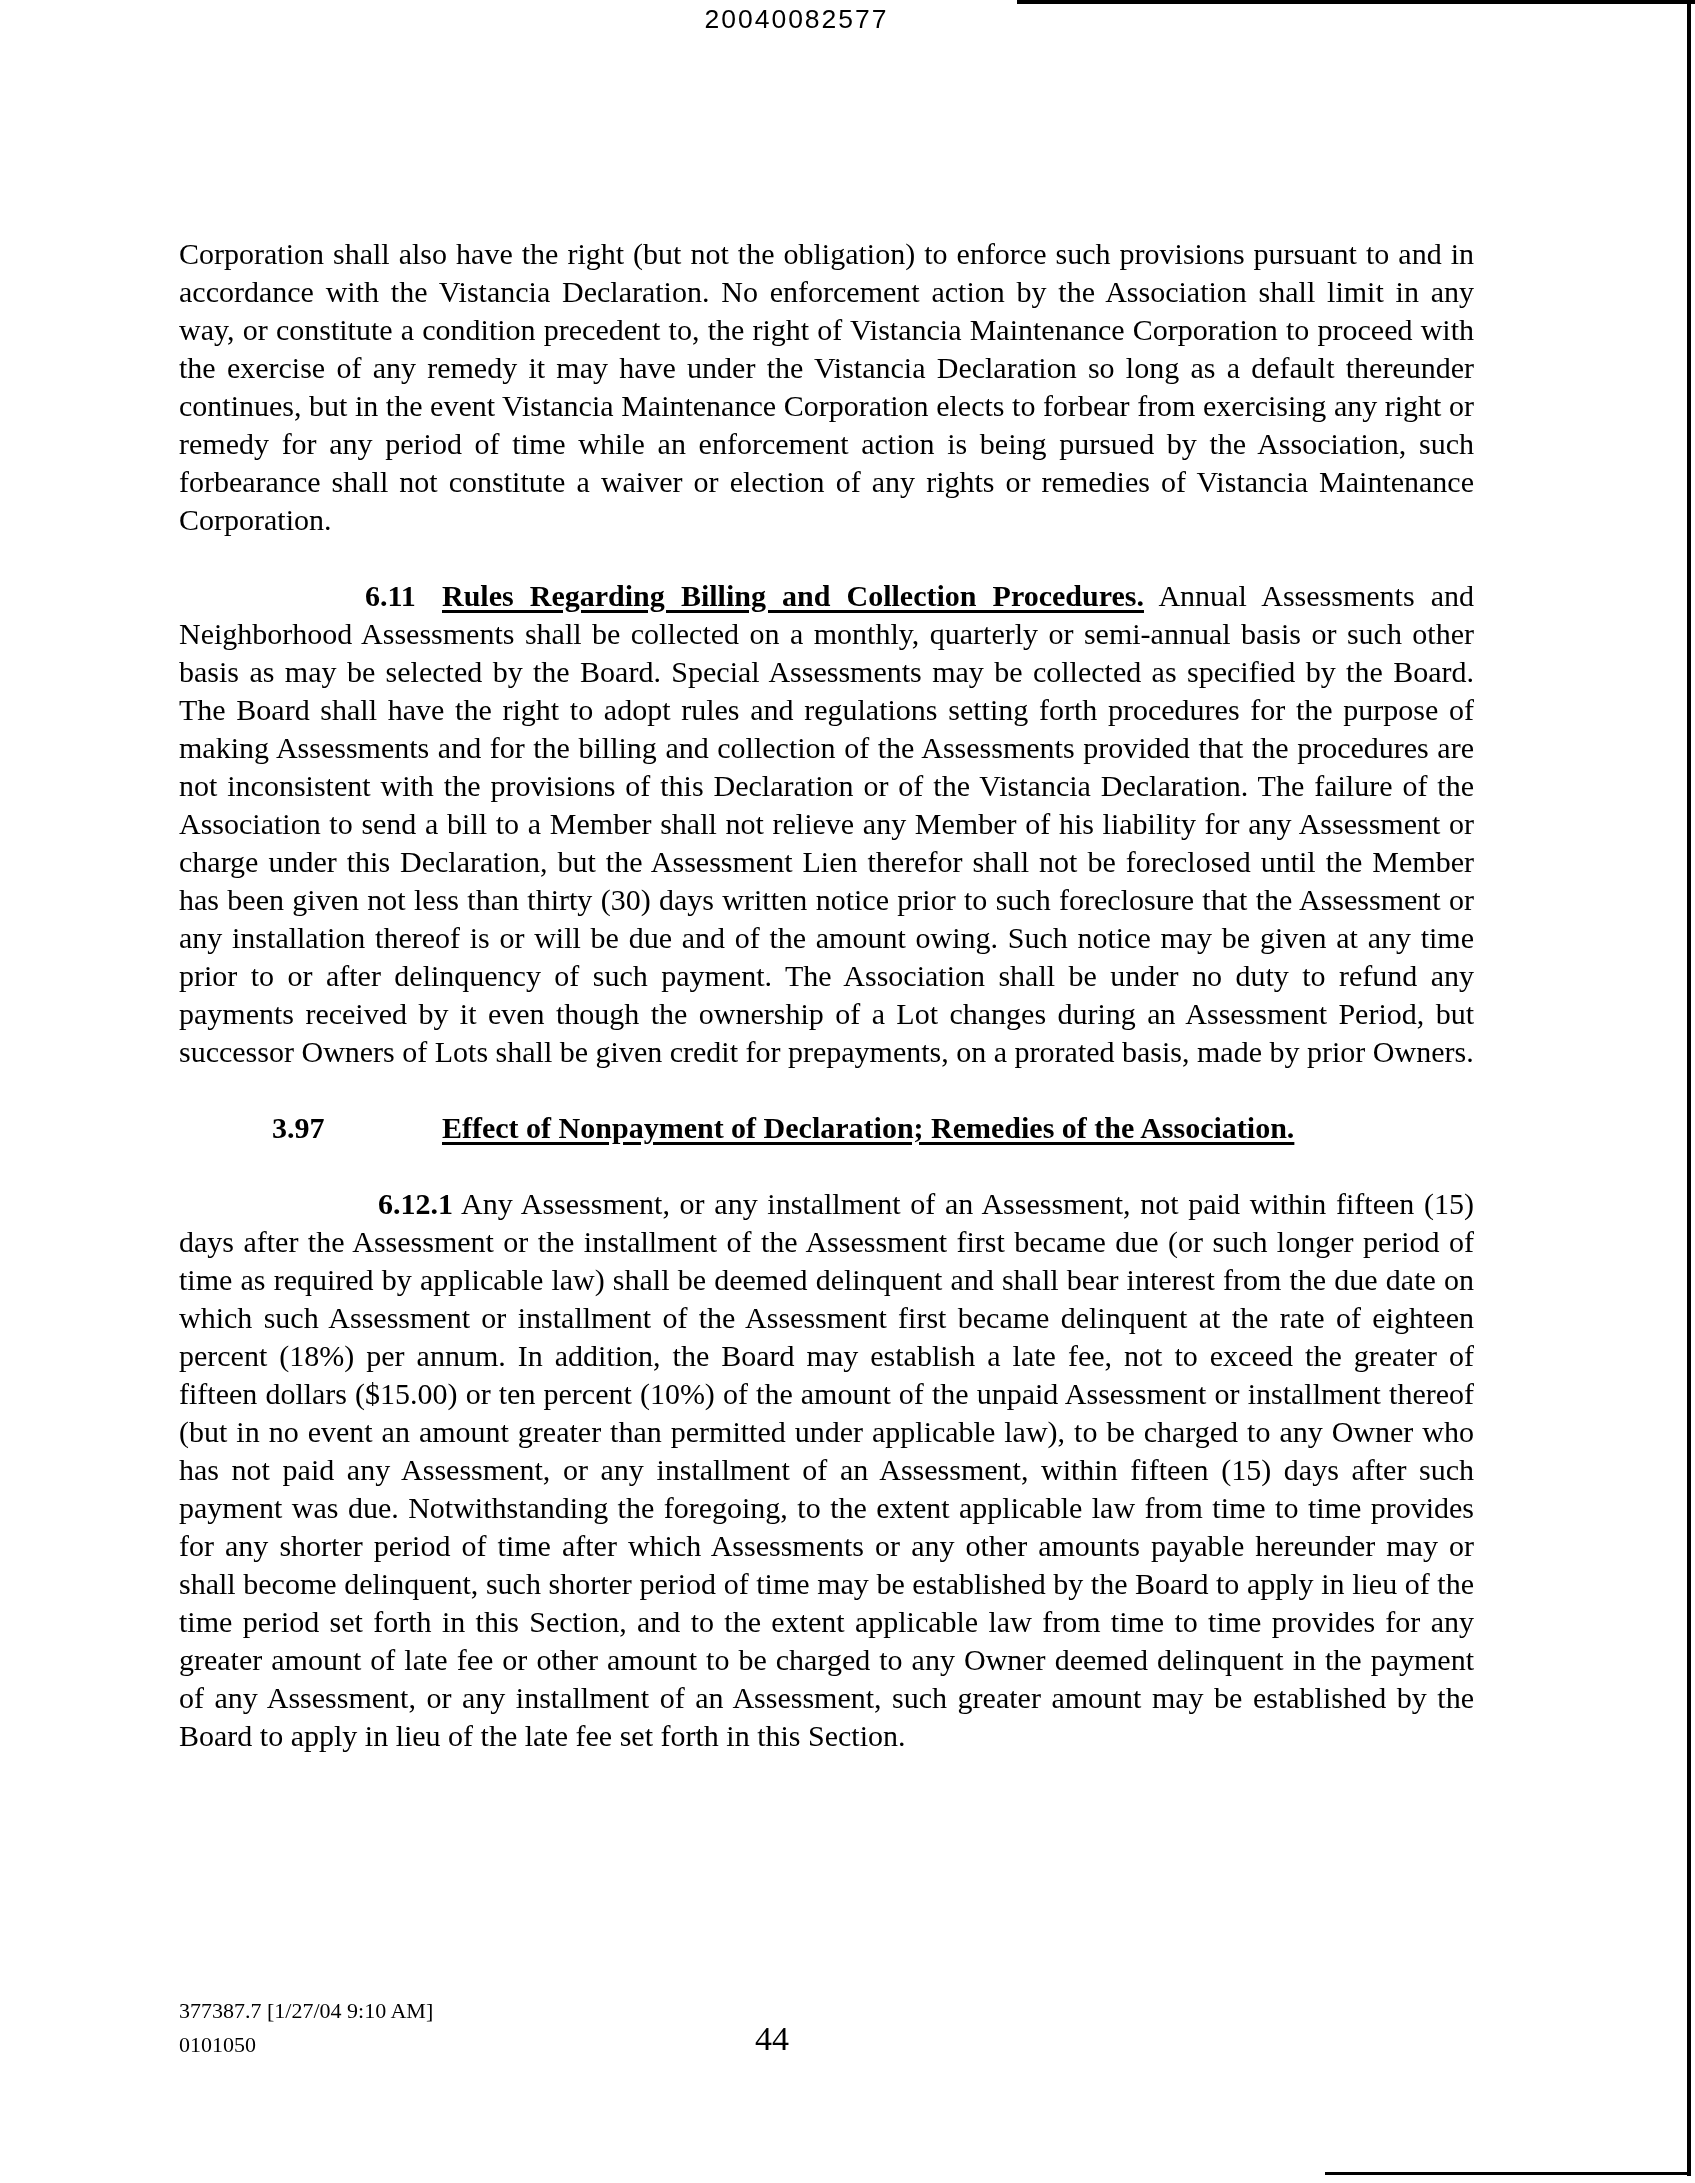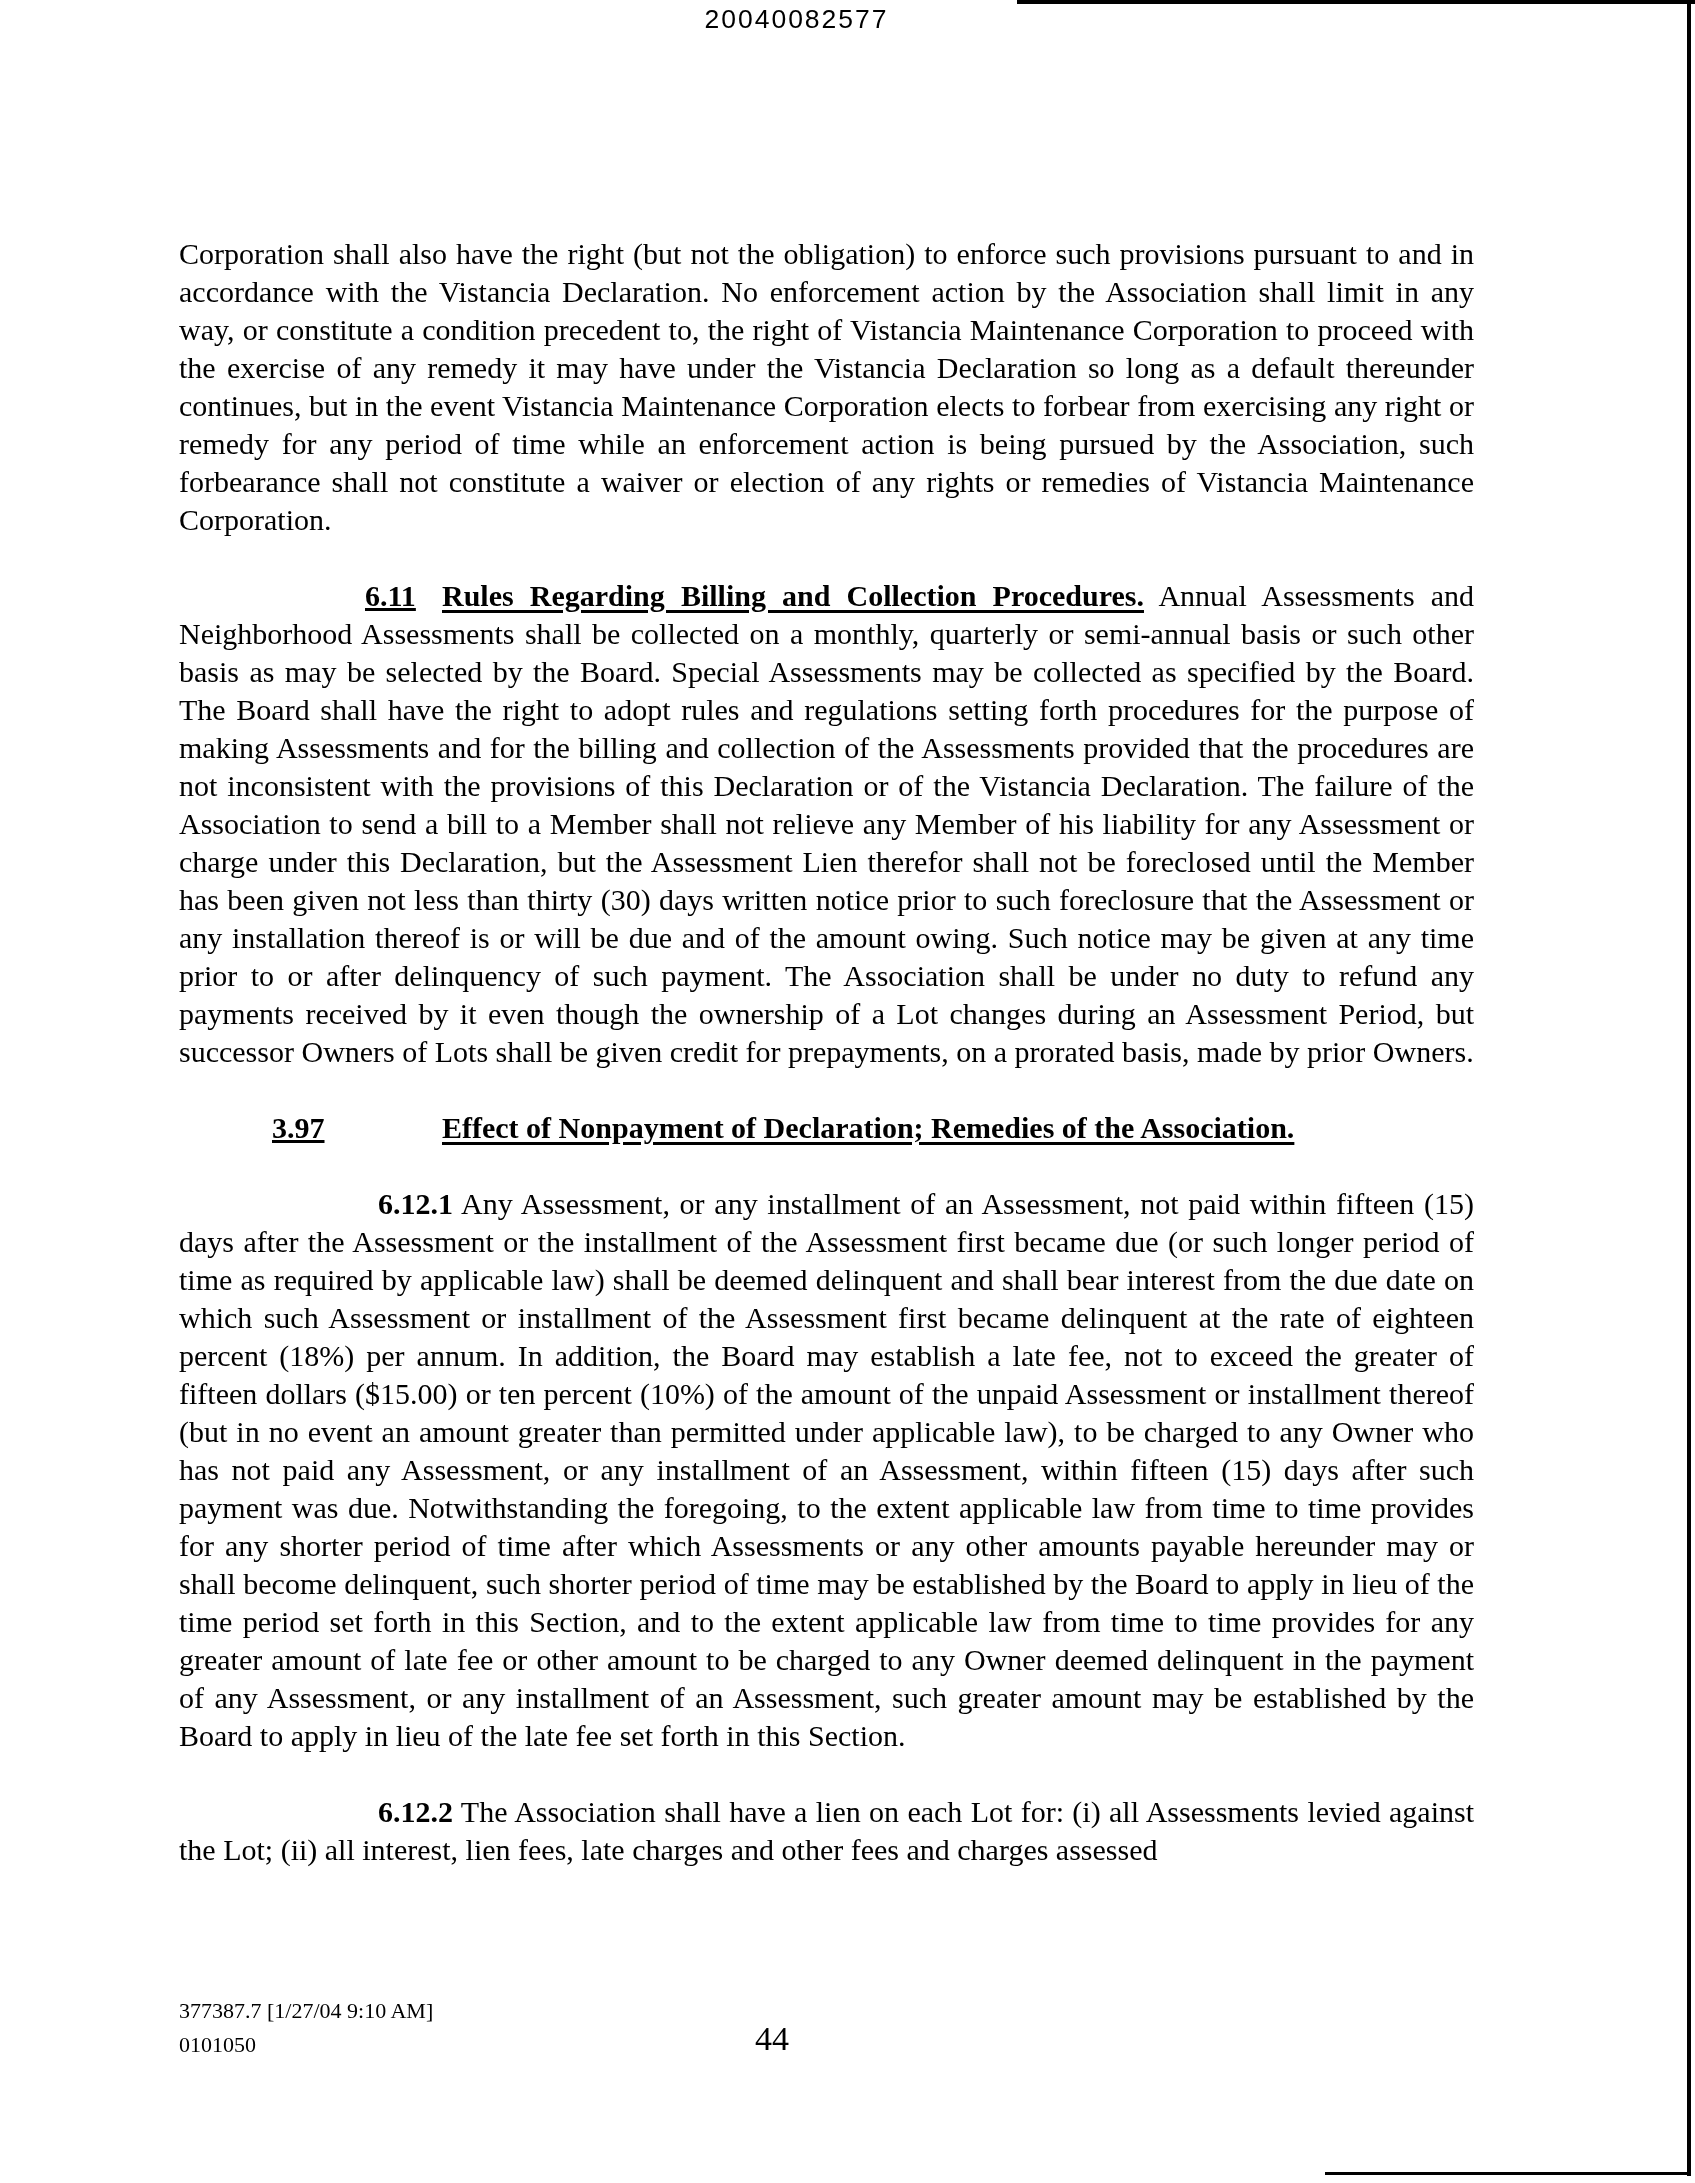--- a/index.html
+++ b/index.html
@@ -15,21 +15,21 @@
   .border-top { position: absolute; top: 0; left: 1017px; width: 702px; height: 4px; background: #000; }
   .border-right { position: absolute; top: 0; right: 5.3px; width: 4px; height: 2176px; background: #000; }
   .border-bottom { position: absolute; top: 2172px; left: 1325px; width: 366px; height: 3.3px; background: #000; }
   .content {
     position: absolute; left: 179px; top: 199px; width: 1295px;
     font-size: 30px; line-height: 38px; text-align: justify; margin-top: 36px;
   }
   p { margin: 0; }
   .para { margin-bottom: 38px; }
   .indent1 { text-indent: 93px; }
-  .secnum { font-weight: bold; display: inline-block; width: 170px; text-decoration: underline; }
+  .secnum { font-weight: bold; display: inline-block; width: 170px; }
   .sechead { font-weight: bold; text-decoration: underline; text-decoration-thickness: 2.6px; text-underline-offset: 4px; }
   .subnum { font-weight: bold; }
   .heading-line { padding-left: 93px; margin-bottom: 38px; }
   .sub-para { text-indent: 199px; margin-bottom: 38px; }
   .footer {
     position: absolute; left: 179px; top: 1994px;
     font-size: 22px; line-height: 34px;
   }
   .page-num { position: absolute; left: 755px; top: 2020px; font-size: 34px; }
 </style>
@@ -44,21 +44,20 @@
 
 <div class="content">
   <p class="para">Corporation shall also have the right (but not the obligation) to enforce such provisions pursuant to and in accordance with the Vistancia Declaration.  No enforcement action by the Association shall limit in any way, or constitute a condition precedent to, the right of Vistancia Maintenance Corporation to proceed with the exercise of any remedy it may have under the Vistancia Declaration so long as a default thereunder continues, but in the event Vistancia Maintenance Corporation elects to forbear from exercising any right or remedy for any period of time while an enforcement action is being pursued by the Association, such forbearance shall not constitute a waiver or election of any rights or remedies of Vistancia Maintenance Corporation.</p>
 
   <p class="para indent1"><span class="secnum">6.11</span><span class="sechead">Rules Regarding Billing and Collection Procedures.</span> <span>Annual Assessments and Neighborhood Assessments shall be collected on a monthly, quarterly or semi-annual basis or such other basis as may be selected by the Board.  Special Assessments may be collected as specified by the Board.  The Board shall have the right to adopt rules and regulations setting forth procedures for the purpose of making Assessments and for the billing and collection of the Assessments provided that the procedures are not inconsistent with the provisions of this Declaration or of the Vistancia Declaration.  The failure of the Association to send a bill to a Member shall not relieve any Member of his liability for any Assessment or charge under this Declaration, but the Assessment Lien therefor shall not be foreclosed until the Member has been given not less than thirty (30) days written notice prior to such foreclosure that the Assessment or any installation thereof is or will be due and of the amount owing. Such notice may be given at any time prior to or after delinquency of such payment.  The Association shall be under no duty to refund any payments received by it even though the ownership of a Lot changes during an Assessment Period, but successor Owners of Lots shall be given credit for prepayments, on a prorated basis, made by prior Owners.</span></p>
 
   <p class="heading-line"><span class="secnum">3.97</span><span class="sechead">Effect of Nonpayment of Declaration; Remedies of the Association.</span></p>
 
   <p class="sub-para"><span class="subnum">6.12.1</span> <span>Any Assessment, or any installment of an Assessment, not paid within fifteen (15) days after the Assessment or the installment of the Assessment first became due (or such longer period of time as required by applicable law) shall be deemed delinquent and shall bear interest from the due date on which such Assessment or installment of the Assessment first became delinquent at the rate of eighteen percent (18%) per annum.  In addition, the Board may establish a late fee, not to exceed the greater of fifteen dollars ($15.00) or ten percent (10%) of the amount of the unpaid Assessment or installment thereof (but in no event an amount greater than permitted under applicable law), to be charged to any Owner who has not paid any Assessment, or any installment of an Assessment, within fifteen (15) days after such payment was due.  Notwithstanding the foregoing, to the extent applicable law from time to time provides for any shorter period of time after which Assessments or any other amounts payable hereunder may or shall become delinquent, such shorter period of time may be established by the Board to apply in lieu of the time period set forth in this Section, and to the extent applicable law from time to time provides for any greater amount of late fee or other amount to be charged to any Owner deemed delinquent in the payment of any Assessment, or any installment of an Assessment, such greater amount may be established by the Board to apply in lieu of the late fee set forth in this Section.</span></p>
 
-  <p class="sub-para"><span class="subnum">6.12.2</span> <span>The Association shall have a lien on each Lot for: (i) all Assessments levied against the Lot; (ii) all interest, lien fees, late charges and other fees and charges assessed</span></p>
 </div>
 
 <div class="footer">
   <div>377387.7 [1/27/04 9:10 AM]</div>
   <div>0101050</div>
 </div>
 <div class="page-num">44</div>
 
 
 </body></html>

